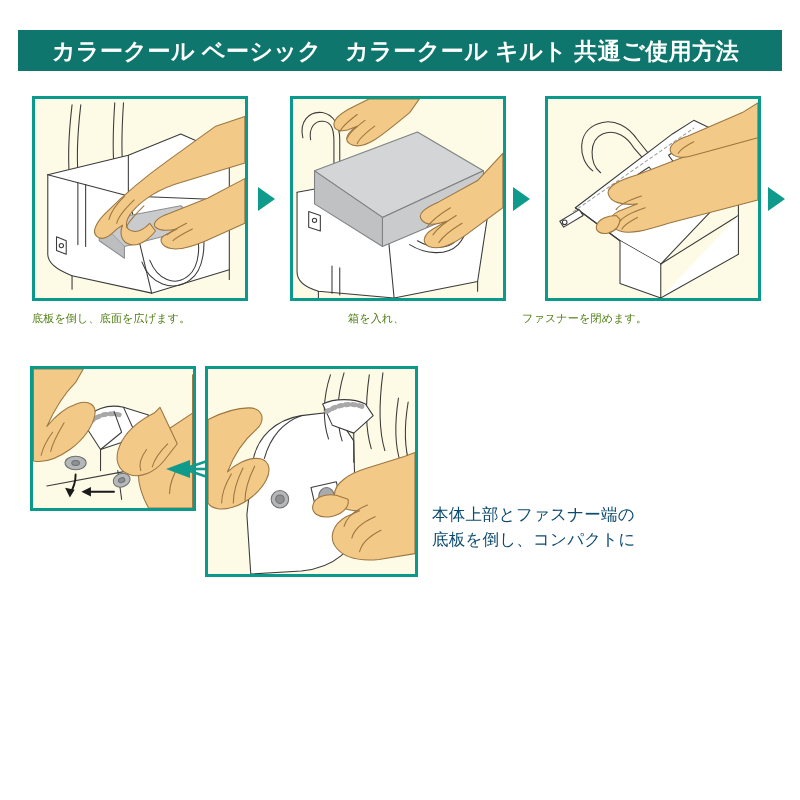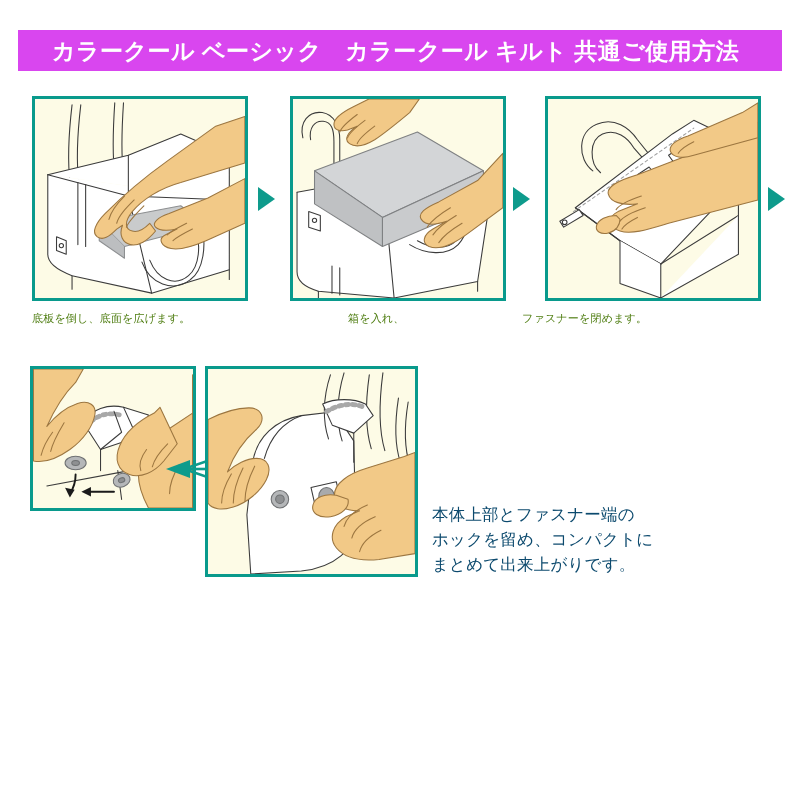--- a/index.html
+++ b/index.html
@@ -15,21 +15,21 @@
     overflow: hidden;
   }
 
   
   .header-bar {
     position: absolute;
     left: 18px;
     top: 30px;
     width: 764px;
     height: 41px;
-    background: #d946ef;
+    background: #0f766e;
     box-sizing: border-box;
   }
   .header-title {
     position: absolute;
     left: 34px;
     top: 50%;
     transform: translateY(-50%);
     color: #ffffff;
     font-size: 23px;
     font-weight: bold;
@@ -380,15 +380,14 @@
       </g>
 
       <path d="M132 130 C120 128 110 132 108 140 C106 148 114 154 126 152
                C138 150 146 142 144 134 Z" fill="#f2c987"></path>
     </g>
   </svg>
 </div>
 
 <div class="final-caption">
   <div>本体上部とファスナー端の</div>
-  <div>ホックを留め、コンパクトに</div>
-  <div>まとめて出来上がりです。</div>
+  <div>底板を倒し、コンパクトに</div>
 </div>
 
 </body></html>

